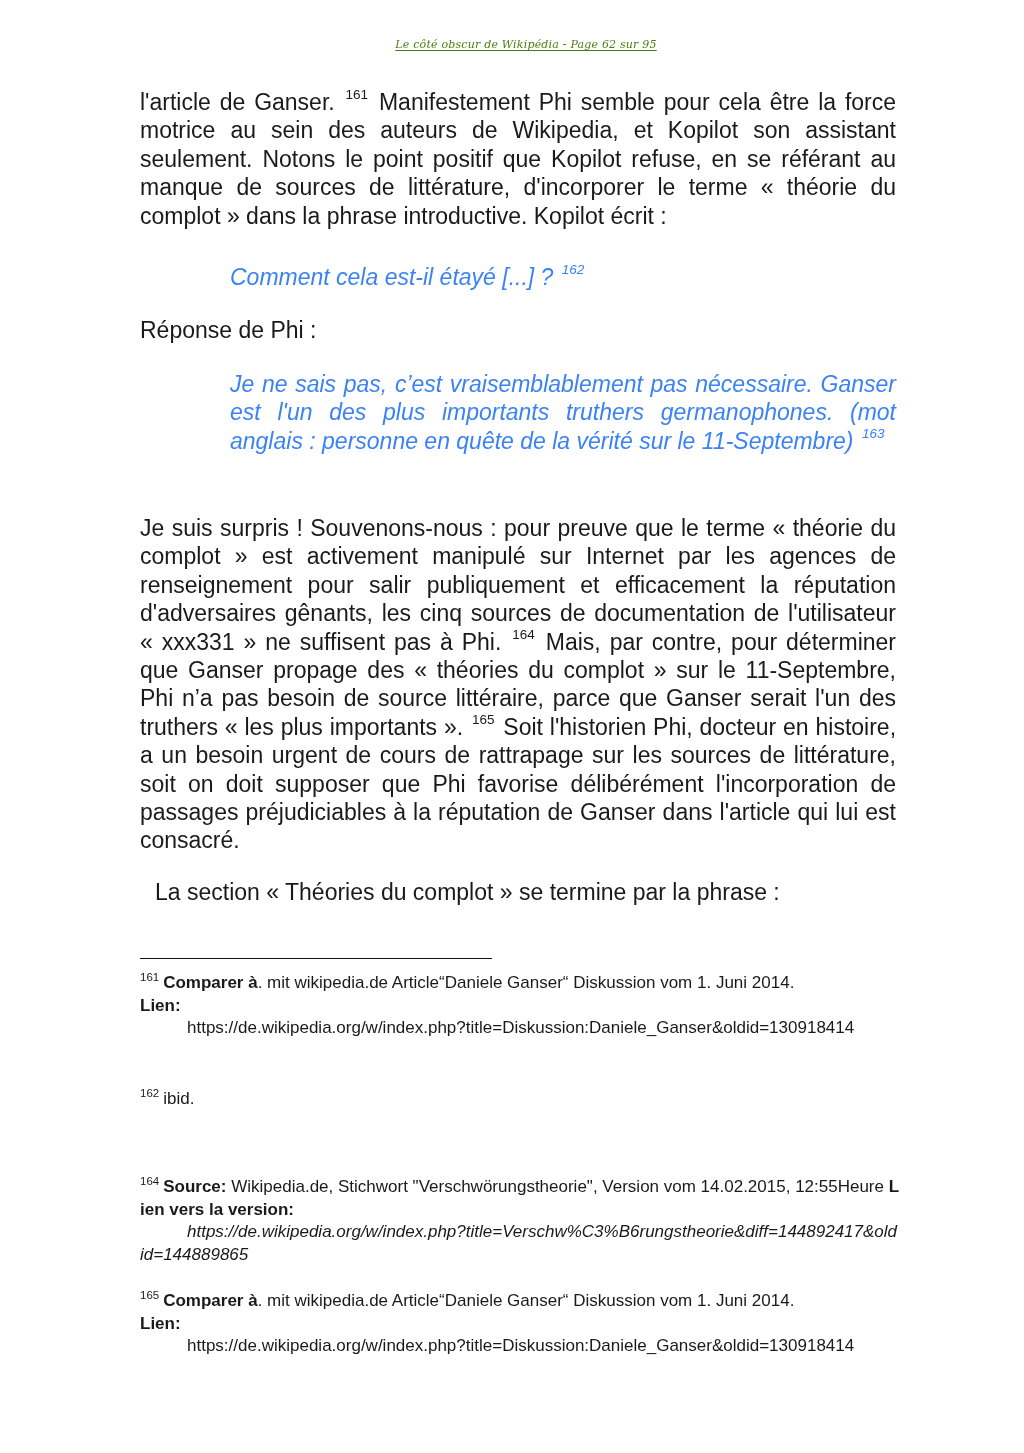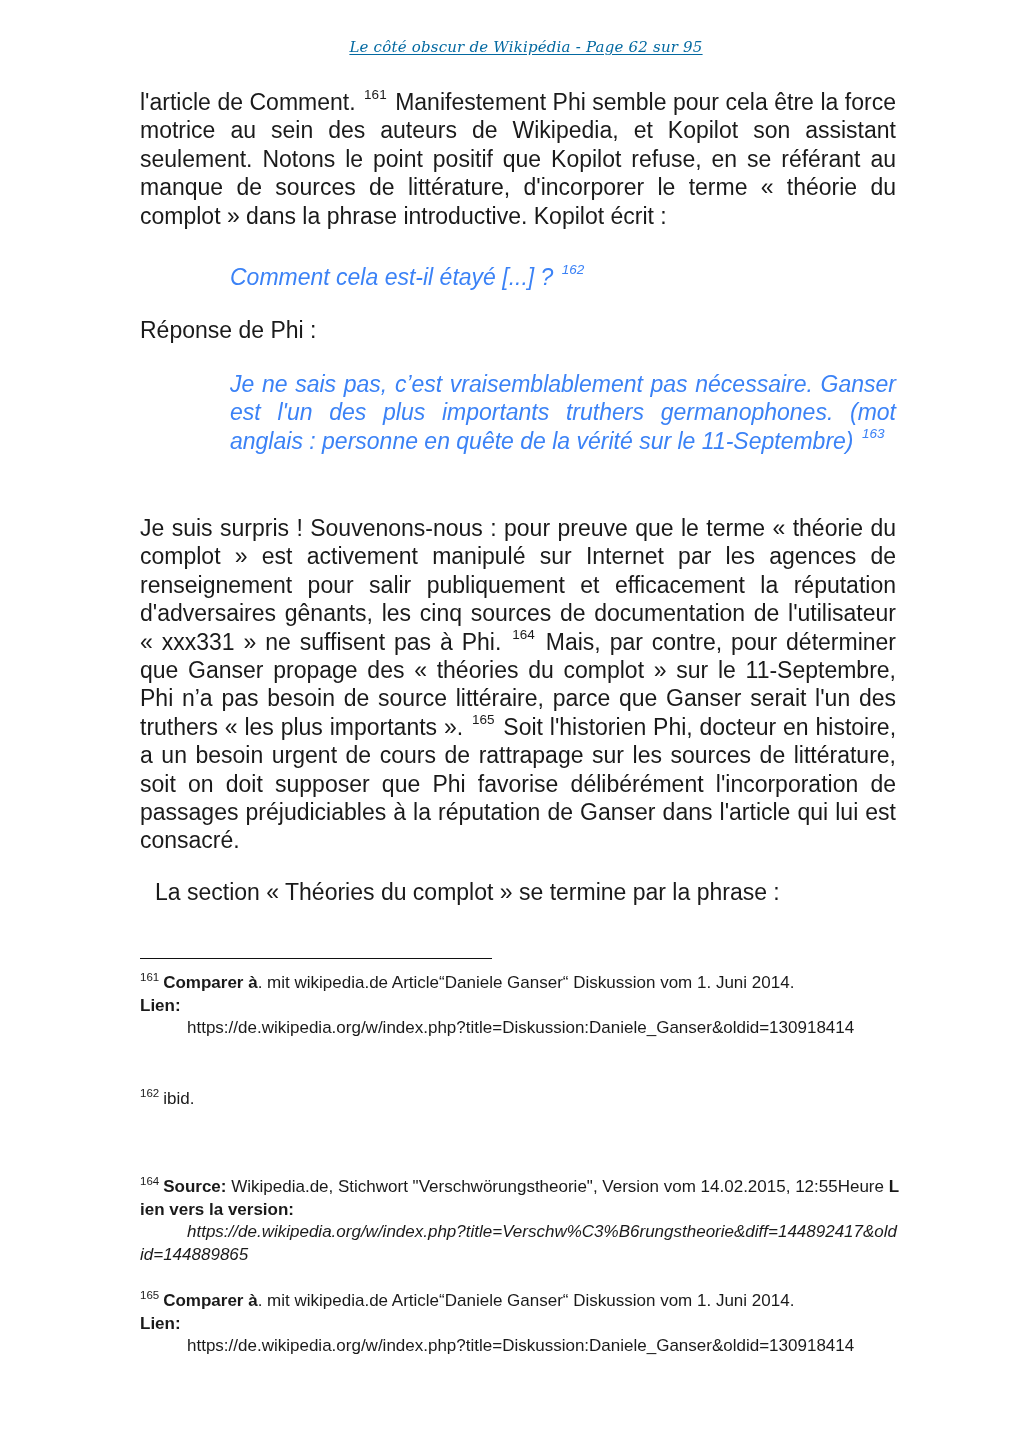--- a/index.html
+++ b/index.html
@@ -1,21 +1,21 @@
 <!DOCTYPE html>
 <html><head>
 <meta charset="utf-8">
 <style>
   html, body { margin: 0; padding: 0; background: #ffffff; }
   body { width: 1024px; height: 1453px; position: relative; overflow: hidden; color: #1a1a1a; }
   .page { position: absolute; left: 0; top: 0; width: 1024px; height: 1453px; }
   .header {
     position: absolute; top: 38px; left: 0; width: 1024px; text-align: center;
-    font-family: "DejaVu Serif", serif; font-style: italic; font-size: 15px;
-    color: #0369a1; letter-spacing: 0.2px;
+    font-family: "DejaVu Serif", serif; font-style: italic; font-size: 11px;
+    color: #4d7c0f; letter-spacing: 0.2px;
   }
   .header span { text-decoration: underline; text-underline-offset: 2px; padding-left: 28px; }
   .body-text {
     position: absolute; left: 140px; width: 756px;
     font-family: "Liberation Sans", sans-serif; font-size: 23px; line-height: 28.4px;
     text-align: justify; color: #1a1a1a;
   }
   .body-text.last-left { text-align-last: left; }
   sup.fn { font-size: 13.5px; vertical-align: 11px; line-height: 0; margin: 0 2px 0 2px; }
   .quote {
@@ -38,21 +38,21 @@
 </head>
 <body>
 
 <div class="page">
 
   <div class="header">
     <span>Le côté obscur de Wikipédia - Page 62 sur 95</span>
   </div>
 
   <div class="body-text last-left" style="top:88px;">
-    <span>l'article de Comment.</span>
+    <span>l'article de Ganser.</span>
     <sup class="fn">161</sup>
     <span>Manifestement Phi semble pour cela être la force motrice au sein des auteurs de Wikipedia, et Kopilot son assistant seulement. Notons le point positif que Kopilot refuse, en se référant au manque de sources de littérature, d'incorporer le terme « théorie du complot » dans la phrase introductive. Kopilot écrit :</span>
   </div>
 
   <div class="quote" style="top:263px;">
     <span>Comment cela est-il étayé [...] ?</span>
     <sup class="fn">162</sup>
   </div>
 
   <div class="body-text" style="top:316px;">Réponse de Phi :</div>

